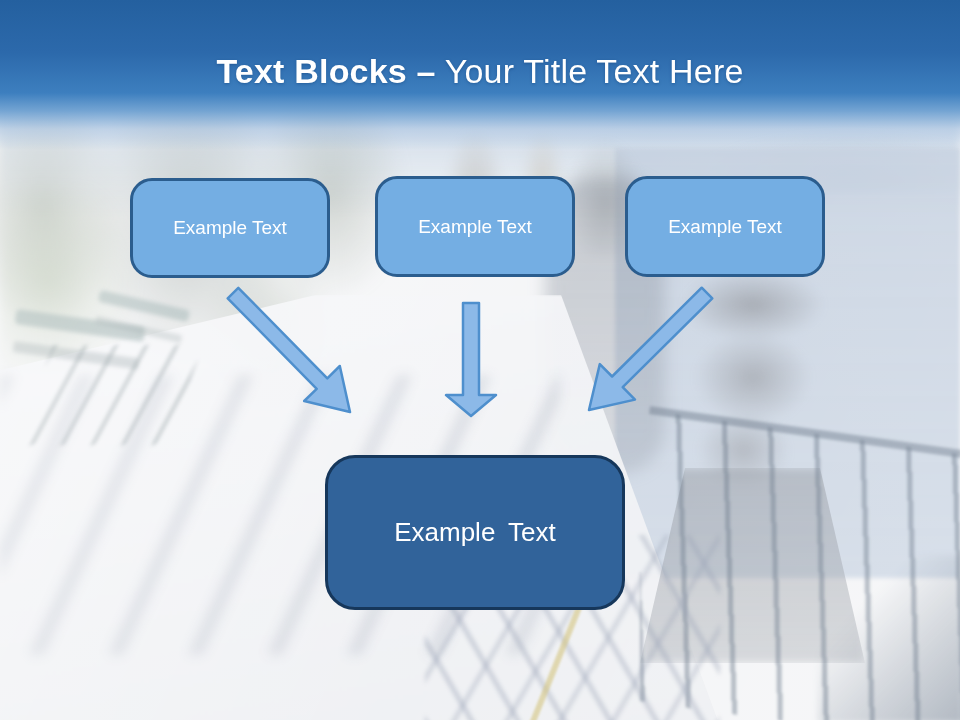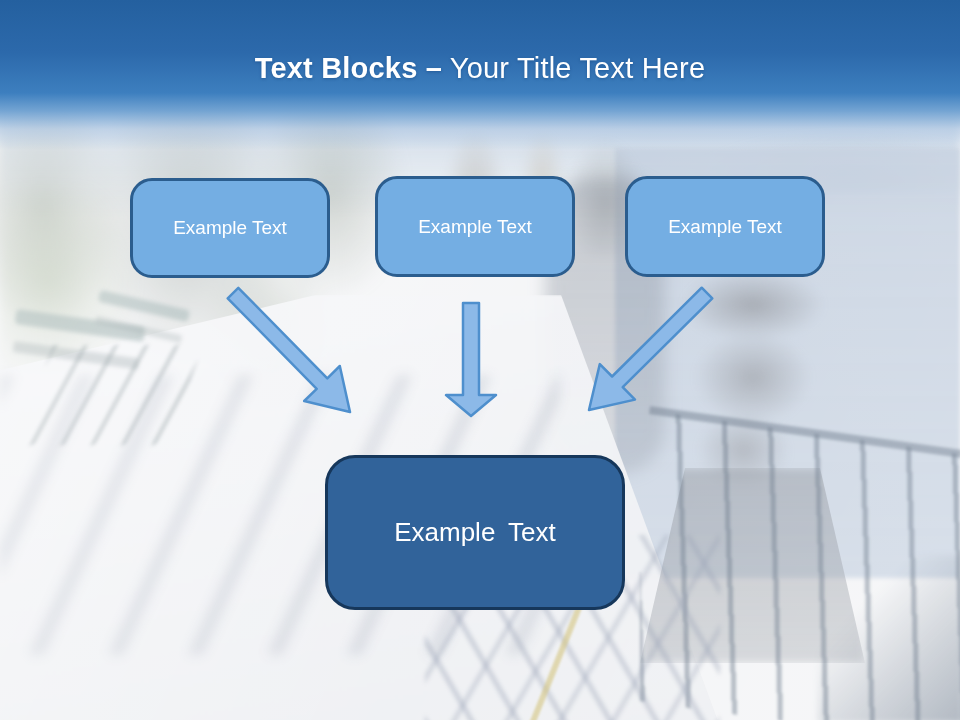--- a/index.html
+++ b/index.html
@@ -77,21 +77,21 @@
   .ly-corner-dark{left:818px;top:555px;width:145px;height:168px;
     background:linear-gradient(135deg,transparent 30%,rgba(45,65,90,.5));filter:blur(3px);}
   .ly-wash{inset:0;
     background:linear-gradient(115deg,rgba(255,255,255,.55),rgba(255,255,255,.22) 55%,rgba(255,255,255,.3));}
 
   
   .header{position:absolute;left:0;top:0;width:960px;height:150px;
     background:linear-gradient(180deg,var(--header-top) 0%,#2c69ab 35%,#3d7fbf 62%,
       rgba(95,151,205,.85) 74%,rgba(130,170,215,.4) 86%,rgba(255,255,255,0) 100%);}
   .title{position:absolute;left:0;top:52px;width:960px;text-align:center;
-    color:var(--title-color);font-size:29px;letter-spacing:.2px;
+    color:var(--title-color);font-size:34px;letter-spacing:.2px;
     text-shadow:0 1px 3px rgba(10,50,100,.35);white-space:nowrap;}
   .title .bold{font-weight:700;}
   .title .regular{font-weight:400;}
 
   
   .block{position:absolute;display:flex;align-items:center;justify-content:center;
     background:var(--block-fill);border:3px solid var(--block-border);border-radius:22px;
     color:#fff;font-size:19px;box-sizing:border-box;}
   .block-1{left:130px;top:178px;width:200px;height:100px;}
   .block-2{left:375px;top:176px;width:200px;height:101px;}

